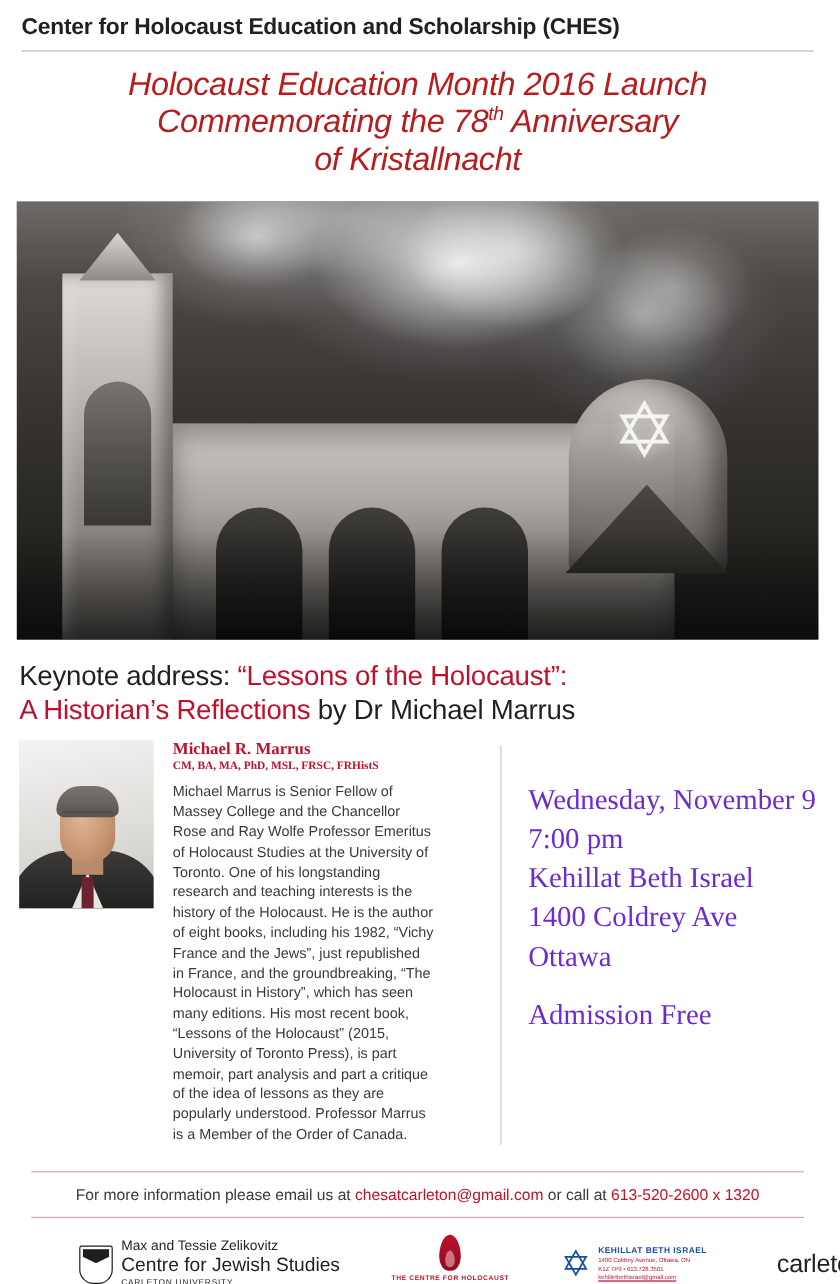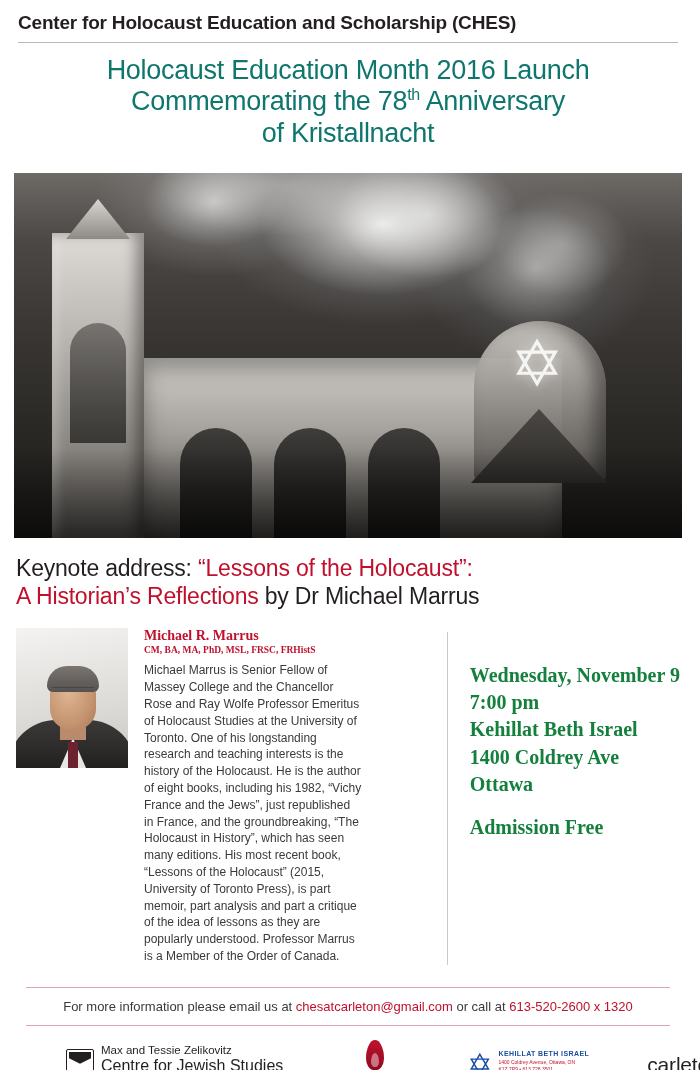--- a/index.html
+++ b/index.html
@@ -31,23 +31,24 @@
   }
   .rule {
     height: 1px;
     background: #b9b9b9;
     margin: 2px 18px 0 18px;
   }
 
   
   .title-block {
     text-align: center;
-    color: #0f766e;
-    padding: 12px 24px 24px 24px;
+    color: #b91c1c;
+    padding: 12px 24px 19px 24px;
     line-height: 1.16;
+    font-style: italic;
   }
   .title-line {
     font-size: 27px;
     font-weight: normal;
     letter-spacing: -0.3px;
   }
   .title-line sup {
     font-size: 16px;
     vertical-align: super;
     line-height: 0;
@@ -173,21 +174,21 @@
     font-size: 23px;
     line-height: 1.22;
     letter-spacing: -0.2px;
     color: #231f20;
   }
   .keynote .red { color: #c0102c; }
 
   
   .speaker-row {
     display: flex;
-    margin: 18px 16px 0 16px;
+    margin: 12px 16px 0 16px;
   }
   .portrait {
     width: 112px;
     height: 140px;
     flex: 0 0 112px;
     position: relative;
     overflow: hidden;
     background: linear-gradient(180deg,#efeeec 0%, #d7d5d2 100%);
   }
   .p-bg { position:absolute; inset:0; background: linear-gradient(170deg,#f4f3f1 0%, #dcdad7 60%, #c9c7c4 100%); }
@@ -261,25 +262,24 @@
   .divider-v {
     width: 1px;
     background: #c9c9c9;
     margin: 4px 22px 0 4px;
     align-self: stretch;
   }
 
   .event {
     flex: 0 0 auto;
     padding-top: 34px;
-    color: #15803d;
+    color: #6d28d9;
     font-family: "Liberation Serif", serif;
-    font-size: 20px;
+    font-size: 24px;
     line-height: 1.36;
-    font-weight: bold;
   }
   .event .gap { height: 16px; }
 
   
   .contact-rule-top {
     height: 1px;
     background: #d9a7b0;
     margin: 22px 26px 0 26px;
   }
   .contact {

